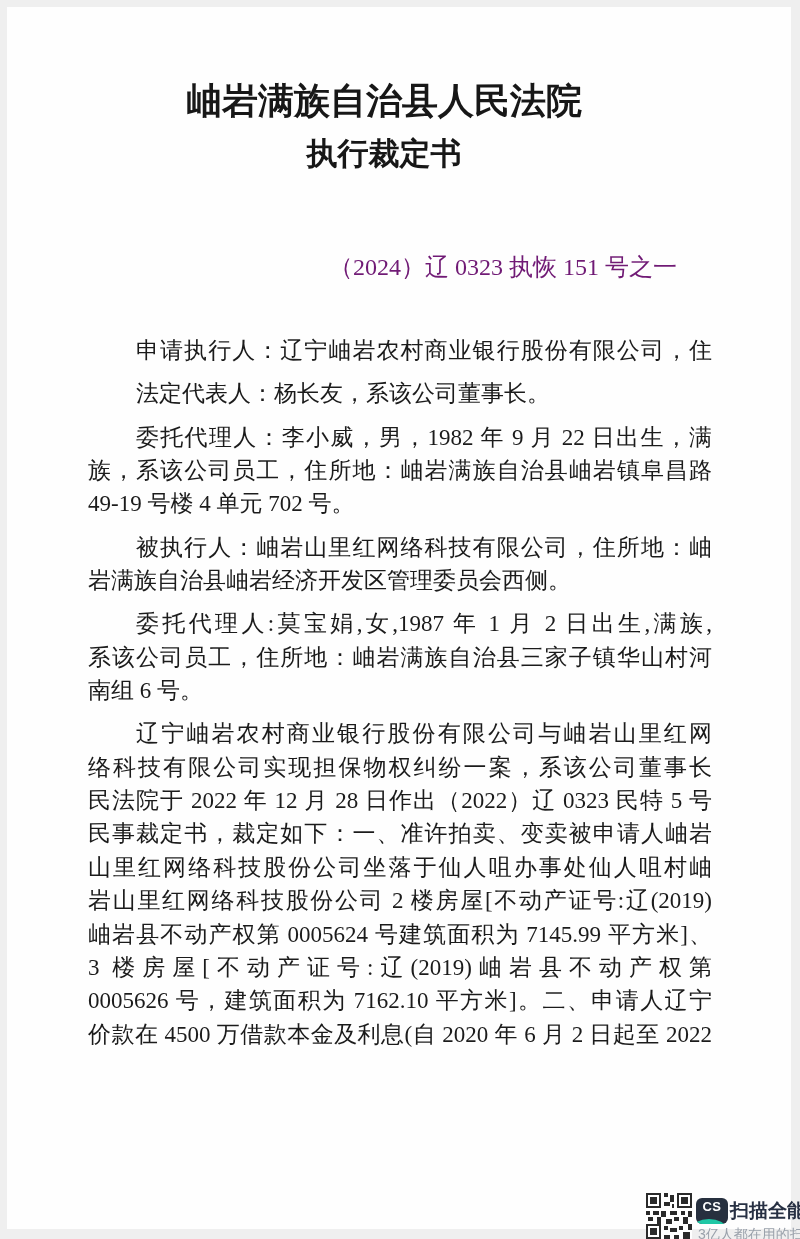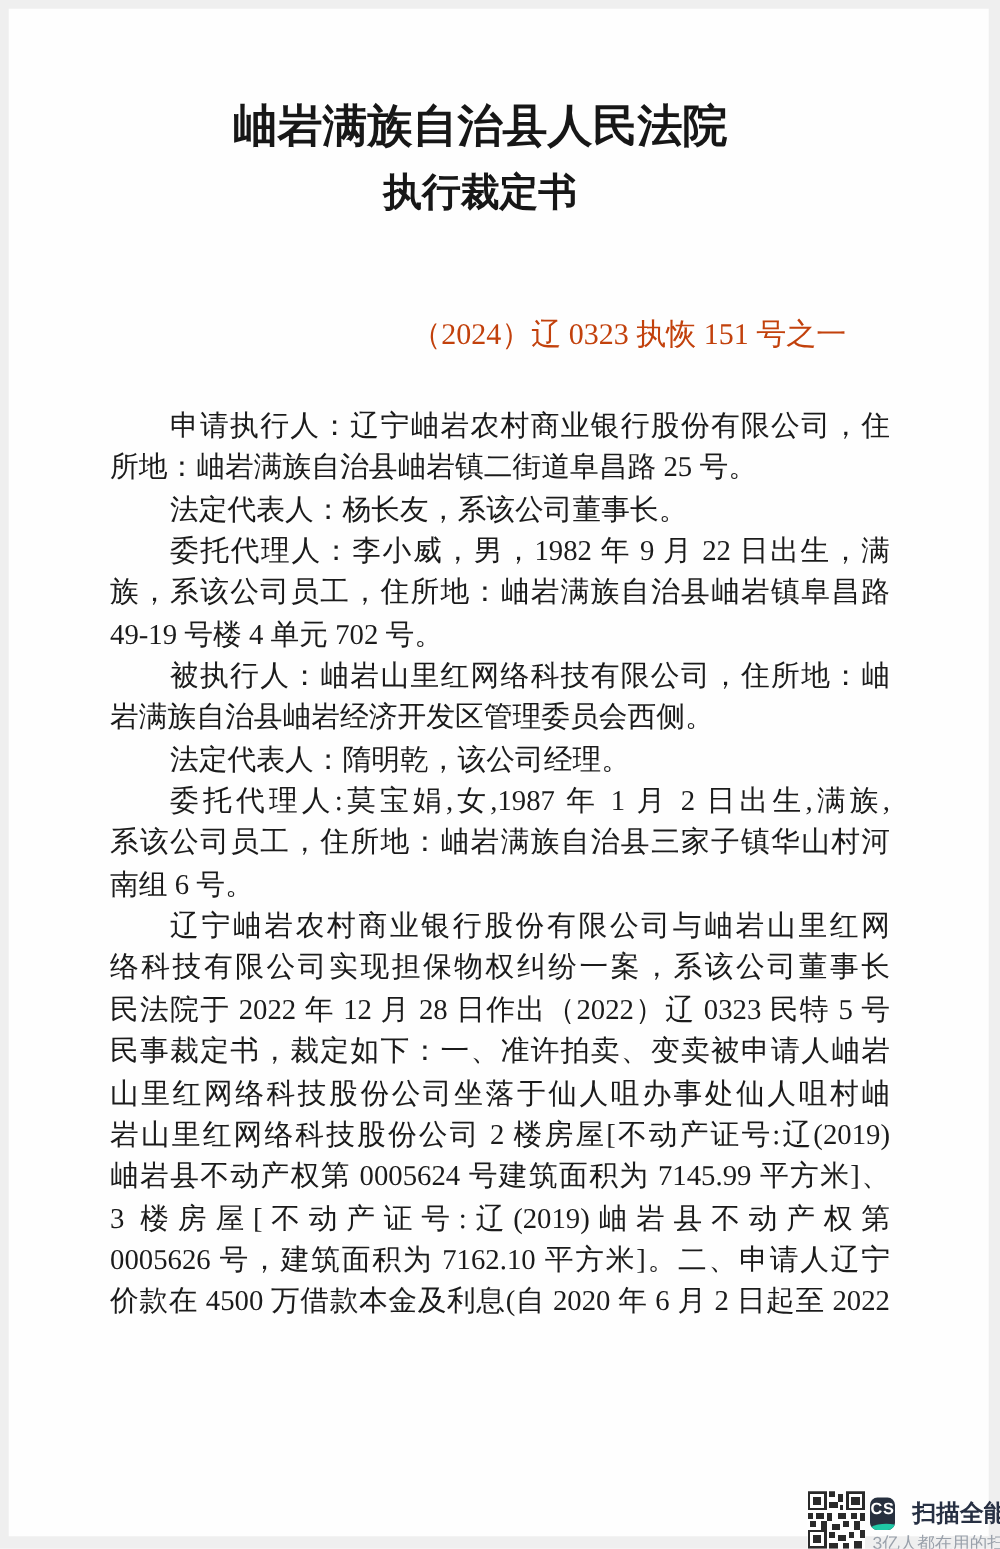--- a/index.html
+++ b/index.html
@@ -38,55 +38,55 @@
     transform: translateX(-16px);
     line-height: 36px;
   }
   .case-number {
     position: absolute;
     left: 88px; width: 624px; top: 251px;
     text-align: right;
     padding-right: 0;
     box-sizing: border-box;
     font-size: 24px;
-    color: #c2410c;
+    color: #701a75;
   }
   .case-number-inner { padding-right: 35px; }
   .doc-body {
     position: absolute;
     left: 88px; top: 324px; width: 624px;
     font-size: 23px;
     color: #1b1b1b;
     font-weight: 400;
   }
   .line {
     height: 33.35px;
     line-height: 33.35px;
     overflow: hidden;
     text-align: justify;
     text-align-last: left;
     word-break: keep-all;
   }
   .line.fill { text-align-last: justify; }
-  .line.indent { text-indent: 48px; }
+  .line.indent { text-indent: 48px; margin-top: 10px; }
 
   
   .watermark {
     position: absolute;
     left: 622px; top: 1188px; width: 178px; height: 51px;
     font-family: "Liberation Sans", sans-serif;
   }
   .qr {
     position: absolute; left: 24px; top: 5px;
     width: 46px; height: 46px;
     background: #ffffff;
   }
   .cs-logo {
     position: absolute; left: 74px; top: 10px;
-    width: 20px; height: 26px;
+    width: 32px; height: 26px;
     border-radius: 6px;
     background: #27303f;
     overflow: hidden;
   }
   .cs-logo .cs-text {
     position: absolute; left: 0; top: 1px; width: 100%;
     text-align: center;
     color: #ffffff;
     font-size: 13px;
     font-weight: 700;
@@ -120,28 +120,26 @@
 <div class="court-name">岫岩满族自治县人民法院</div>
 
 <div class="doc-title">执行裁定书</div>
 
 <div class="case-number">
   <span class="case-number-inner">（2024）辽 0323 执恢 151 号之一</span>
 </div>
 
 <div class="doc-body">
     <div class="line indent fill">申请执行人：辽宁岫岩农村商业银行股份有限公司，住</div>
-    <div class="line">所地：岫岩满族自治县岫岩镇二街道阜昌路 25 号。</div>
     <div class="line indent">法定代表人：杨长友，系该公司董事长。</div>
     <div class="line indent fill">委托代理人：李小威，男，1982 年 9 月 22 日出生，满</div>
     <div class="line fill">族，系该公司员工，住所地：岫岩满族自治县岫岩镇阜昌路</div>
     <div class="line">49-19 号楼 4 单元 702 号。</div>
     <div class="line indent fill">被执行人：岫岩山里红网络科技有限公司，住所地：岫</div>
     <div class="line">岩满族自治县岫岩经济开发区管理委员会西侧。</div>
-    <div class="line indent">法定代表人：隋明乾，该公司经理。</div>
     <div class="line indent fill">委托代理人:莫宝娟,女,1987 年 1 月 2 日出生,满族,</div>
     <div class="line fill">系该公司员工，住所地：岫岩满族自治县三家子镇华山村河</div>
     <div class="line">南组 6 号。</div>
     <div class="line indent fill">辽宁岫岩农村商业银行股份有限公司与岫岩山里红网</div>
     <div class="line fill">络科技有限公司实现担保物权纠纷一案，系该公司董事长</div>
     <div class="line fill">民法院于 2022 年 12 月 28 日作出（2022）辽 0323 民特 5 号</div>
     <div class="line fill">民事裁定书，裁定如下：一、准许拍卖、变卖被申请人岫岩</div>
     <div class="line fill">山里红网络科技股份公司坐落于仙人咀办事处仙人咀村岫</div>
     <div class="line fill">岩山里红网络科技股份公司 2 楼房屋[不动产证号:辽(2019)</div>
     <div class="line fill">岫岩县不动产权第 0005624 号建筑面积为 7145.99 平方米]、</div>

